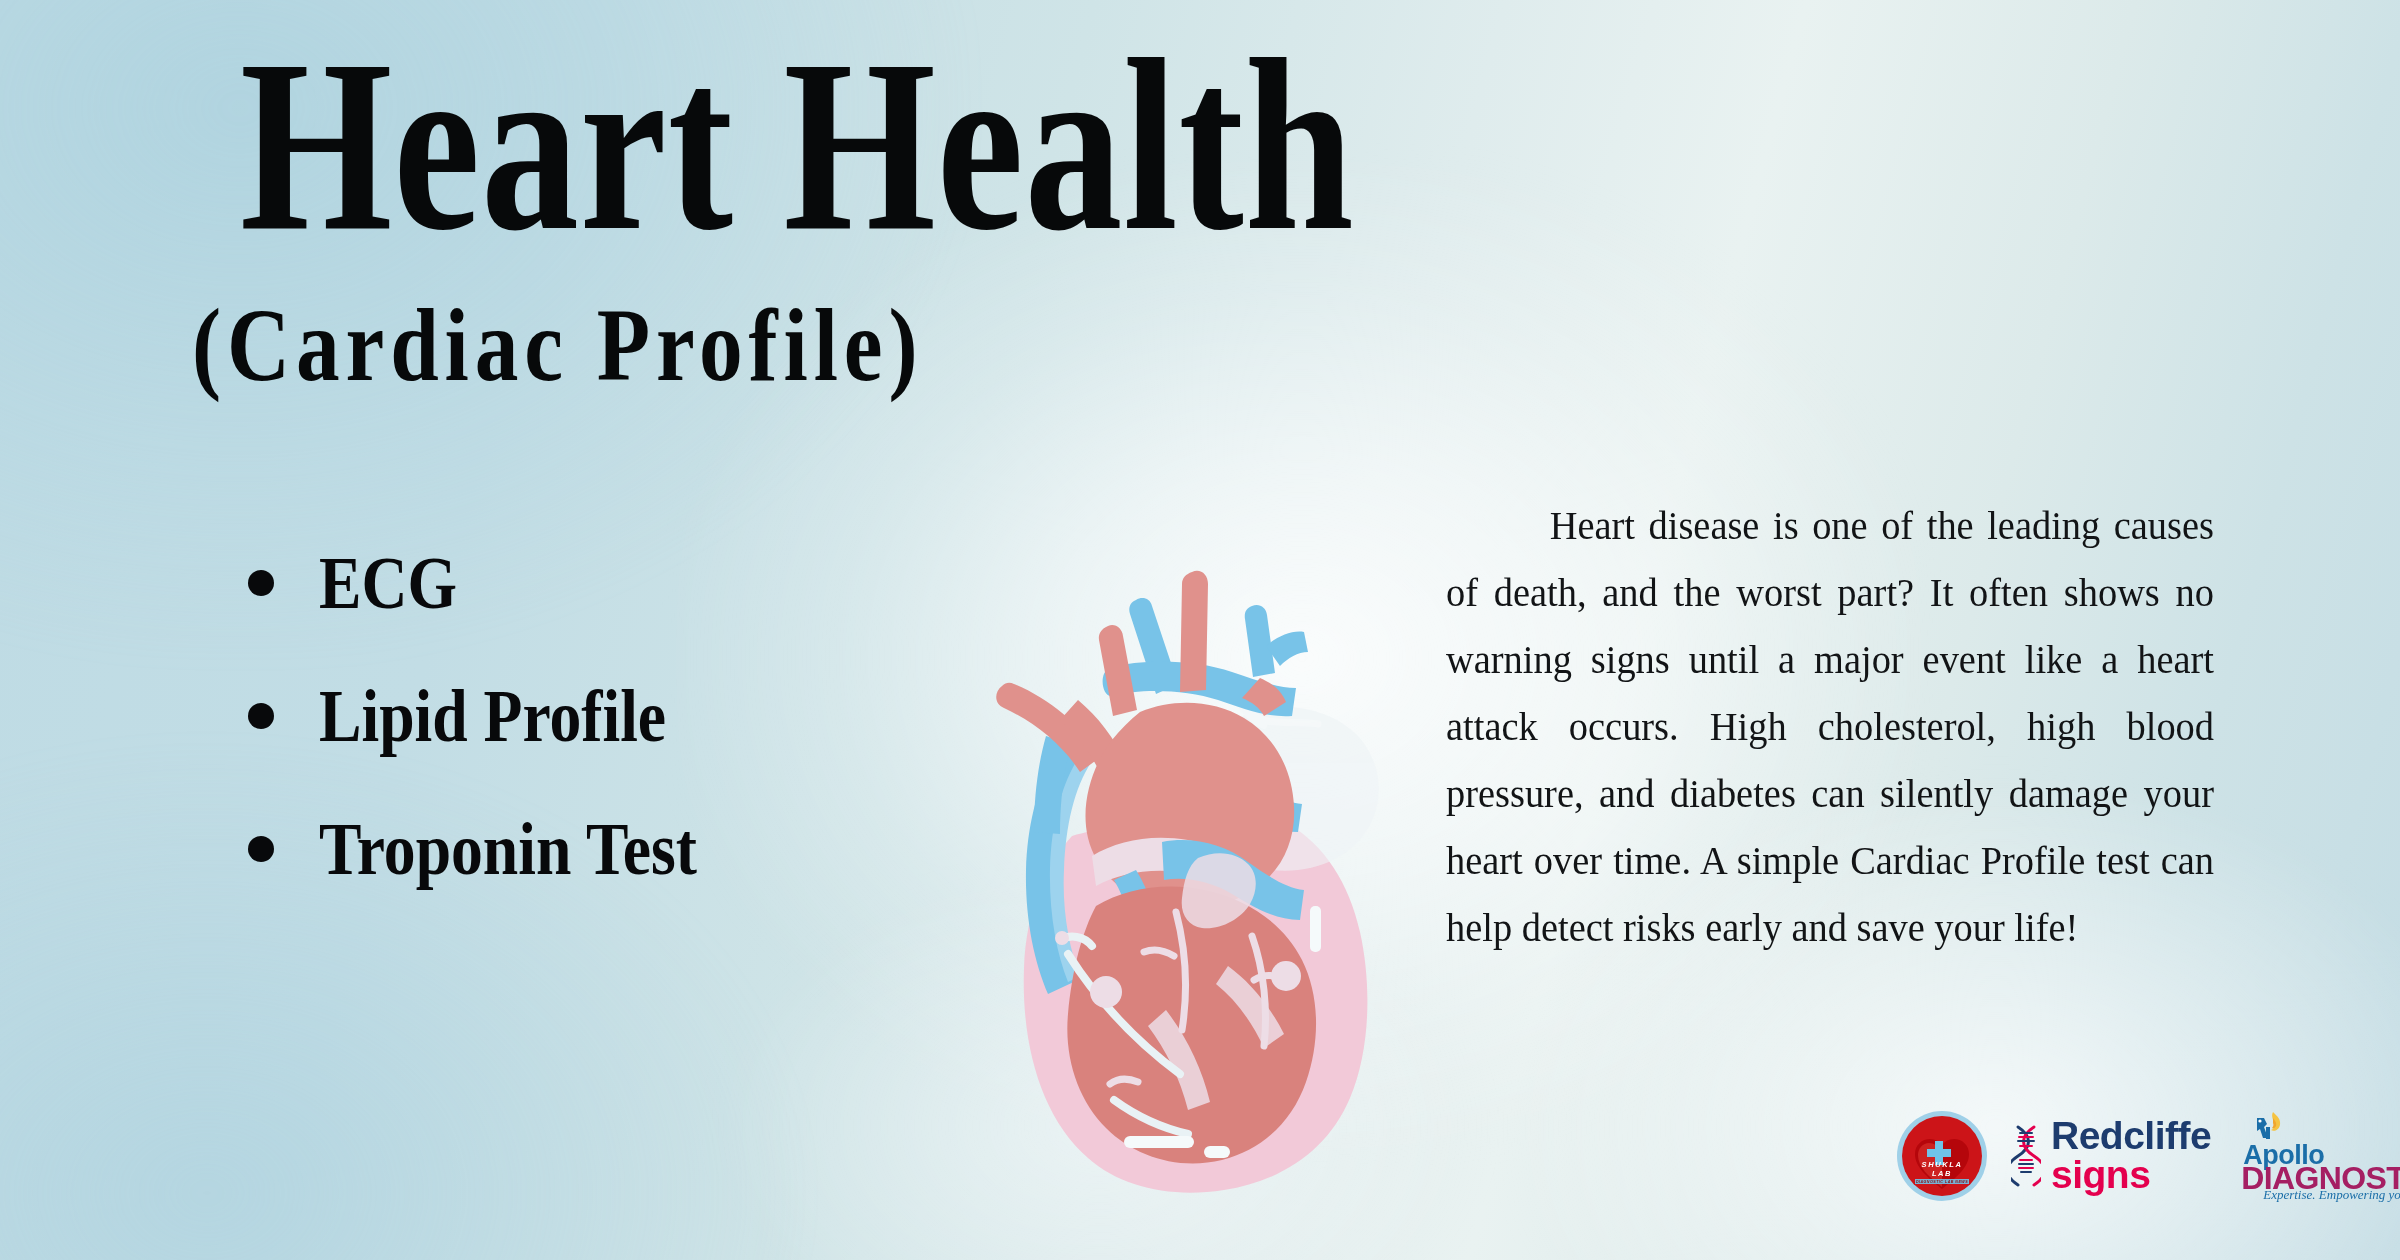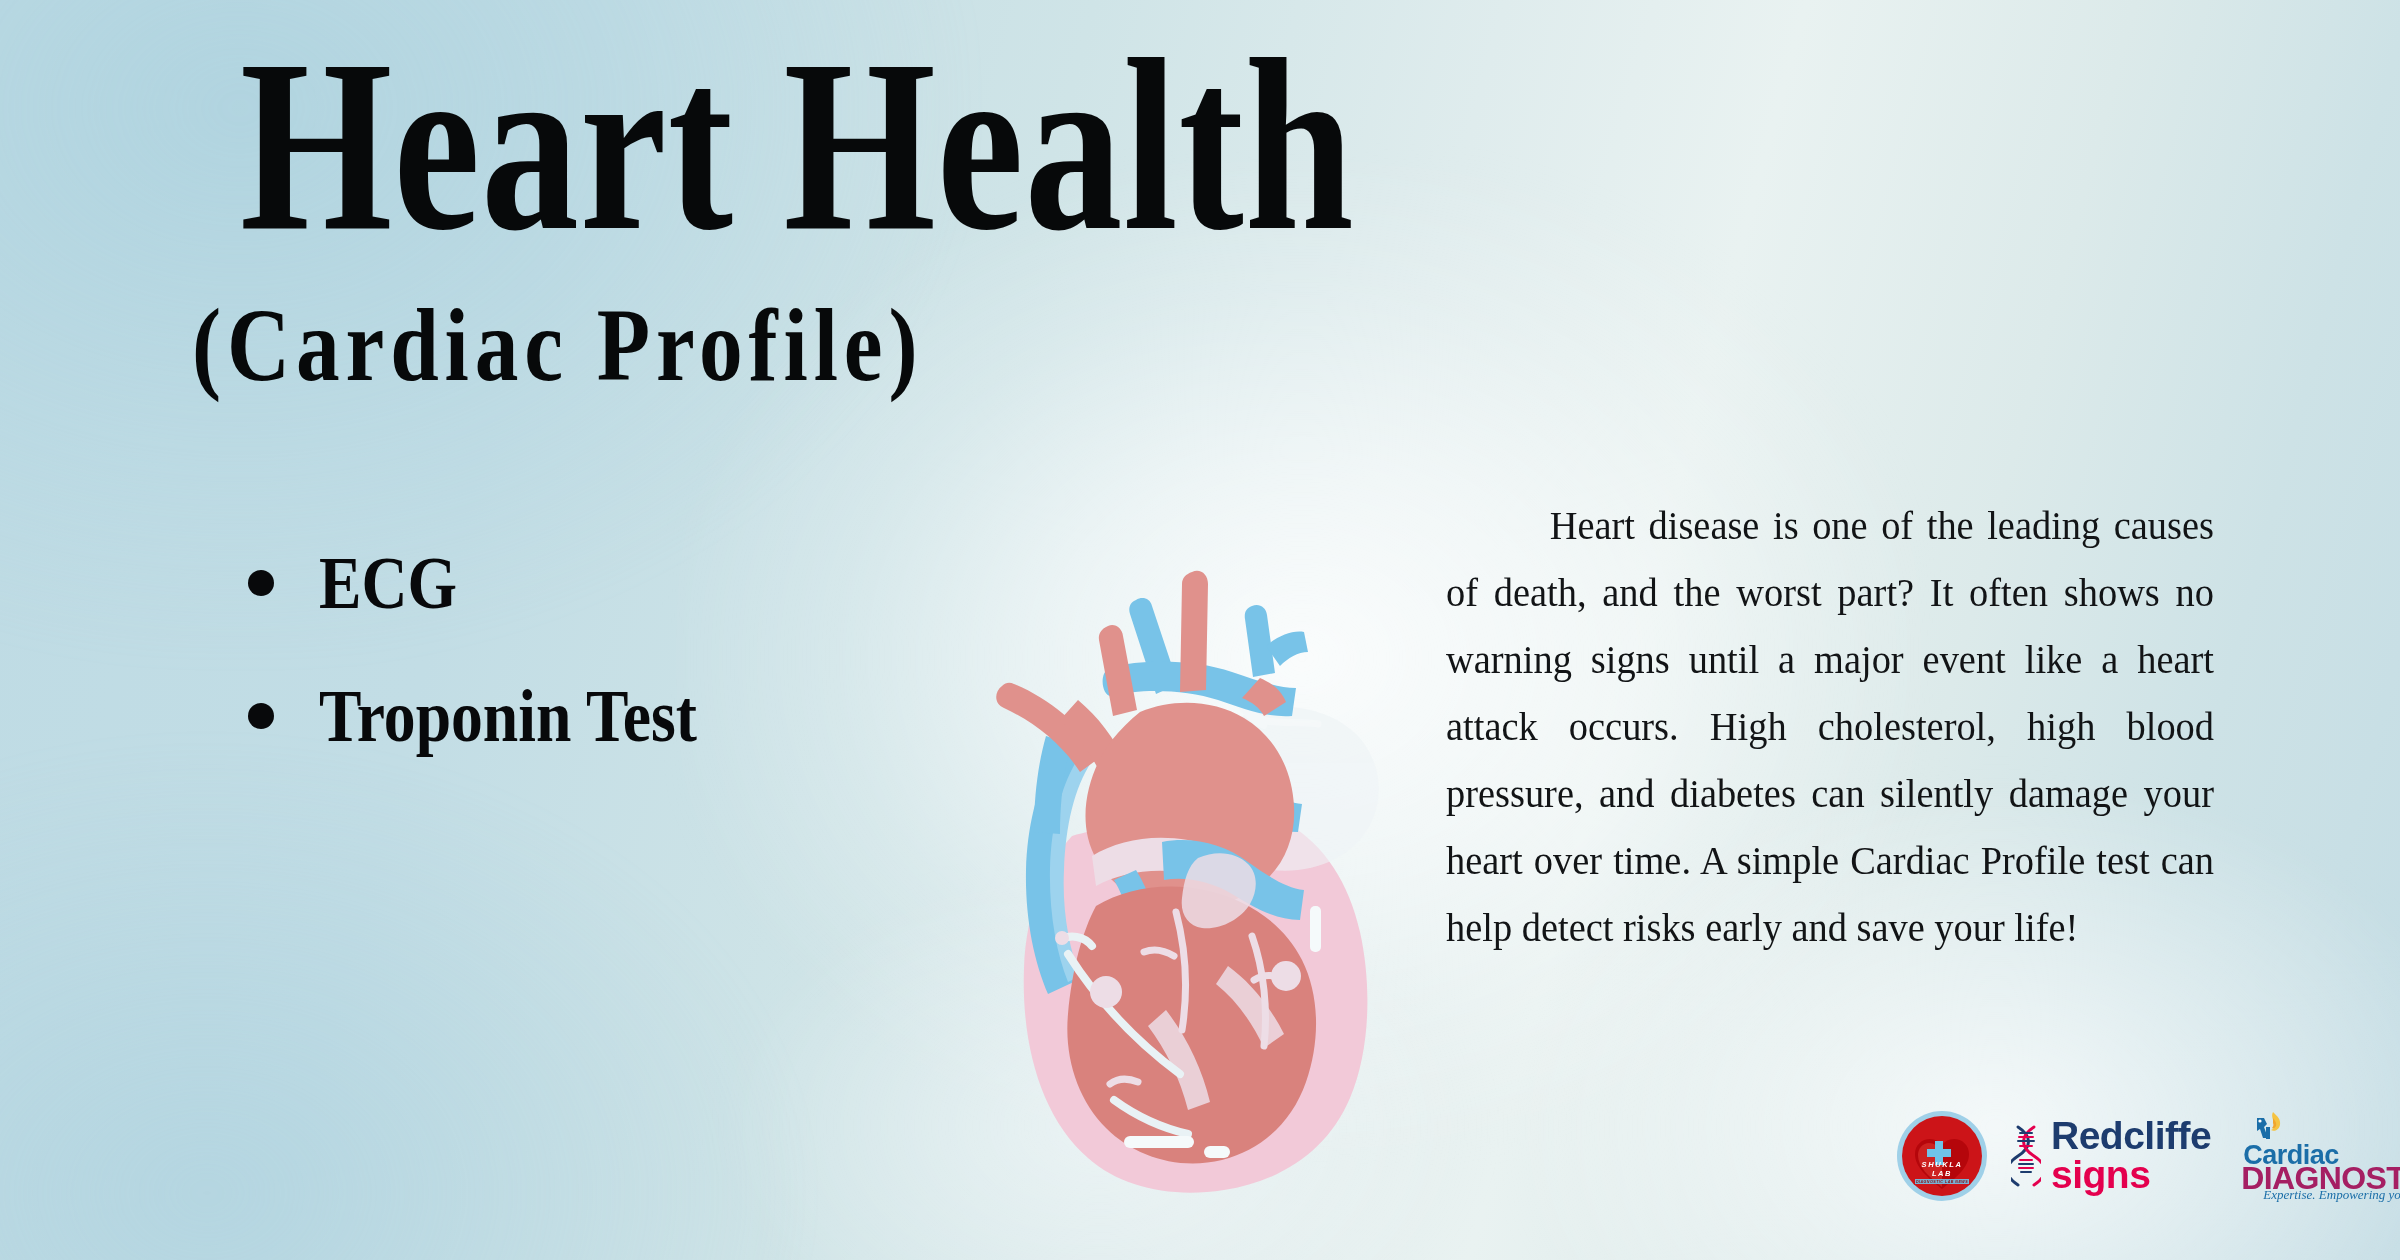--- a/index.html
+++ b/index.html
@@ -357,20 +357,24 @@
         <rect x="164" y="596" width="70" height="12" rx="6"></rect>
         <rect x="244" y="606" width="26" height="12" rx="6"></rect>
       </g>
     </svg>
   </div>
 
   <ul class="bullet-list">
     <li class="bullet-item">
       <span class="bullet-dot"></span>
       <span class="bullet-label">ECG</span>
+    </li>
+    <li class="bullet-item">
+      <span class="bullet-dot"></span>
+      <span class="bullet-label">Lipid Profile</span>
     </li>
     <li class="bullet-item">
       <span class="bullet-dot"></span>
       <span class="bullet-label">Troponin Test</span>
     </li>
   </ul>
 
   <div class="body-copy">Heart disease is one of the leading causes of death, and the worst part? It often shows no warning signs until a major event like a heart attack occurs. High cholesterol, high blood pressure, and diabetes can silently damage your heart over time. A simple Cardiac Profile test can help detect risks early and save your life!</div>
 
   <div class="logo-bar">
@@ -405,20 +409,20 @@
     </div>
 
     <div class="logo-apollo">
       <svg class="apollo-torch" viewBox="0 0 40 40" xmlns="http://www.w3.org/2000/svg">
         <path fill="#f5c342" d="M24 2c4 4 8 7 7 13-1 5-6 7-9 5 3-1 4-4 3-7-1-4-3-7-1-11z"></path>
         <path fill="#f0a52e" d="M24 8c2 3 4 5 3 8-1 2-3 3-4 2 1-1 2-3 1-5z"></path>
         <path fill="#1b6ea8" d="M8 8h7l3 6-3 3 4 11h-5l-3-9-3 2z"></path>
         <path fill="#1b6ea8" d="M17 17h4v12h-4z"></path>
         <circle cx="11" cy="11" r="1.6" fill="#ffffff"></circle>
       </svg>
-      <div class="apollo-word">Cardiac</div>
+      <div class="apollo-word">Apollo</div>
       <div class="apollo-diag">DIAGNOSTICS</div>
       <div class="apollo-tag">Expertise. Empowering you.</div>
     </div>
 
   </div>
 
 </div>
 
 </body></html>

